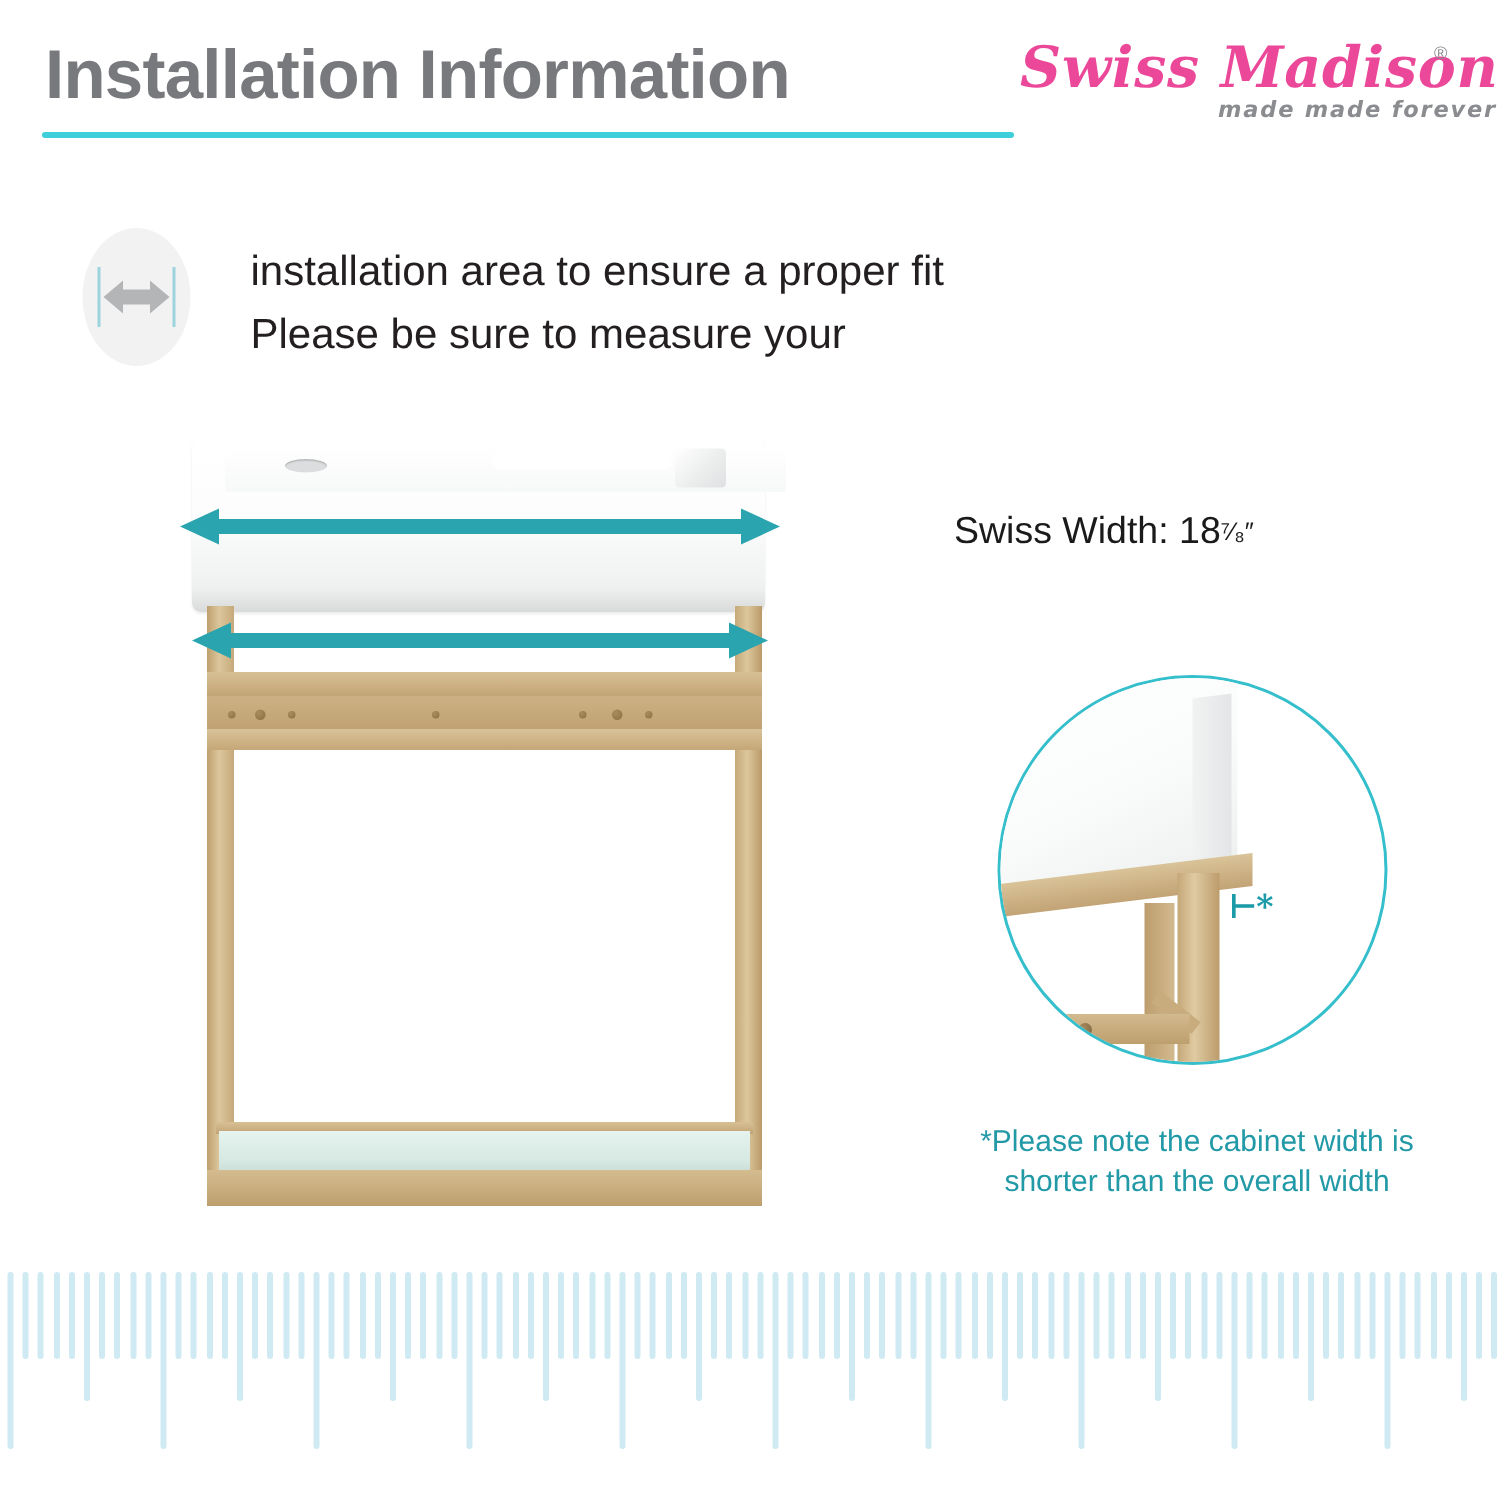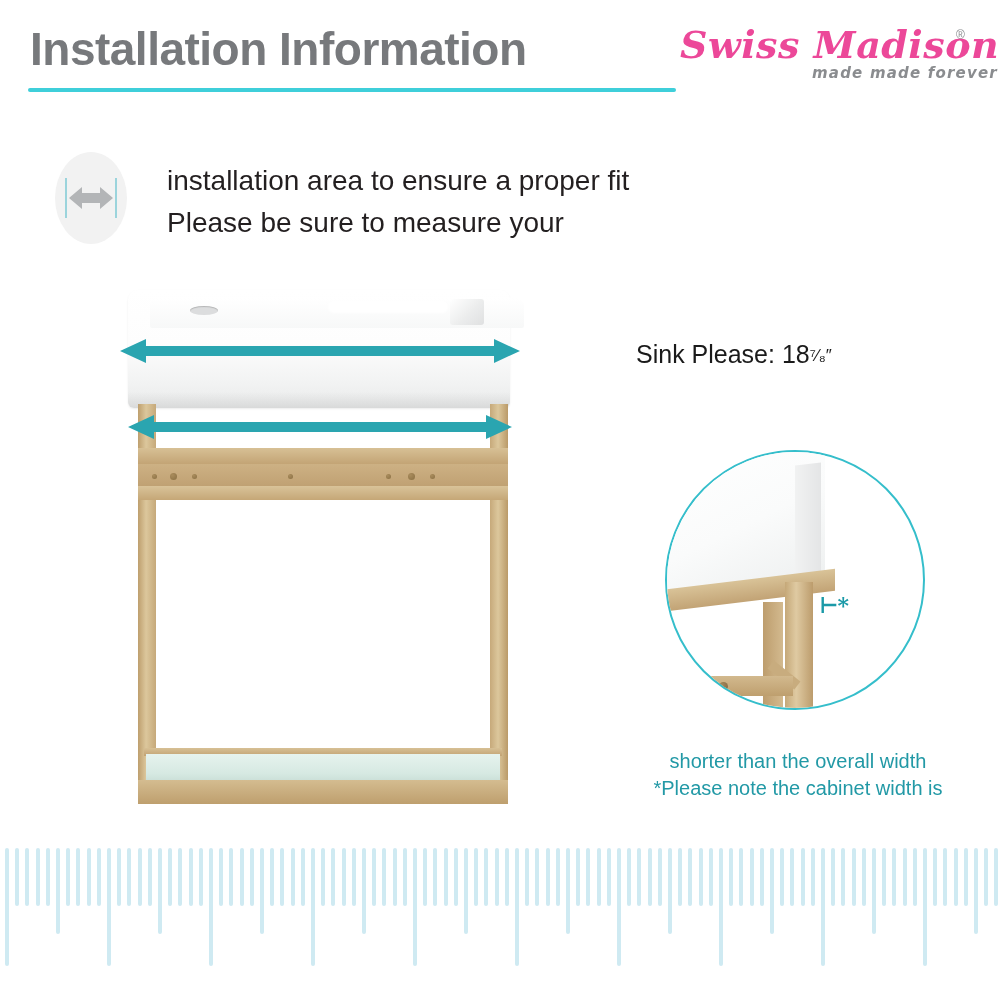--- a/index.html
+++ b/index.html
@@ -243,40 +243,40 @@
   <svg class="dim-arrow" style="left:10px; top:56px;" width="400" height="30" viewBox="0 0 400 30">
     <polygon points="0,15 26,3 26,10 374,10 374,3 400,15 374,27 374,20 26,20 26,27" fill="#2AA5B0"></polygon>
   </svg>
   <svg class="dim-arrow" style="left:18px; top:132px;" width="384" height="30" viewBox="0 0 384 30">
     <polygon points="0,15 26,3 26,10 358,10 358,3 384,15 358,27 358,20 26,20 26,27" fill="#2AA5B0"></polygon>
   </svg>
 </div>
 
 <div id="spec-text">
   <div>
-    <span>Sink Please:</span>
+    <span>Swiss Width:</span>
     <span>18</span><span class="frac">⁷⁄₈″</span>
   </div>
 </div>
 
 <div id="detail-circle">
   <div class="d-sink"></div>
   <div class="d-sink-edge"></div>
   <div class="d-rail"></div>
   <div class="d-post-inner"></div>
   <div class="d-post"></div>
   <div class="d-diag"></div>
   <div class="d-foot"></div>
   <div class="d-foot-hole"></div>
   <div id="detail-marker">⊢*</div>
 </div>
 
 <div id="footnote">
+  <span>*Please note the cabinet width is</span>
   <span>shorter than the overall width</span>
-  <span>*Please note the cabinet width is</span>
 </div>
 
 <div id="ruler">
     <div class="tick" style="left: 5px; height: 118px; background: rgb(207, 234, 242);"></div>
     <div class="tick" style="left: 15.2px; height: 58px; background: rgb(207, 234, 242);"></div>
     <div class="tick" style="left: 25.4px; height: 58px; background: rgb(207, 234, 242);"></div>
     <div class="tick" style="left: 35.6px; height: 58px; background: rgb(207, 234, 242);"></div>
     <div class="tick" style="left: 45.8px; height: 58px; background: rgb(207, 234, 242);"></div>
     <div class="tick" style="left: 56px; height: 86px; background: rgb(207, 234, 242);"></div>
     <div class="tick" style="left: 66.2px; height: 58px; background: rgb(207, 234, 242);"></div>

